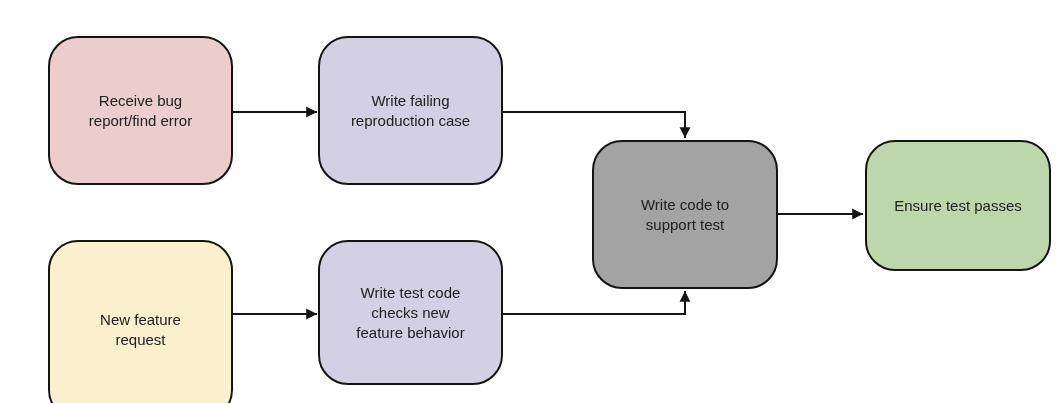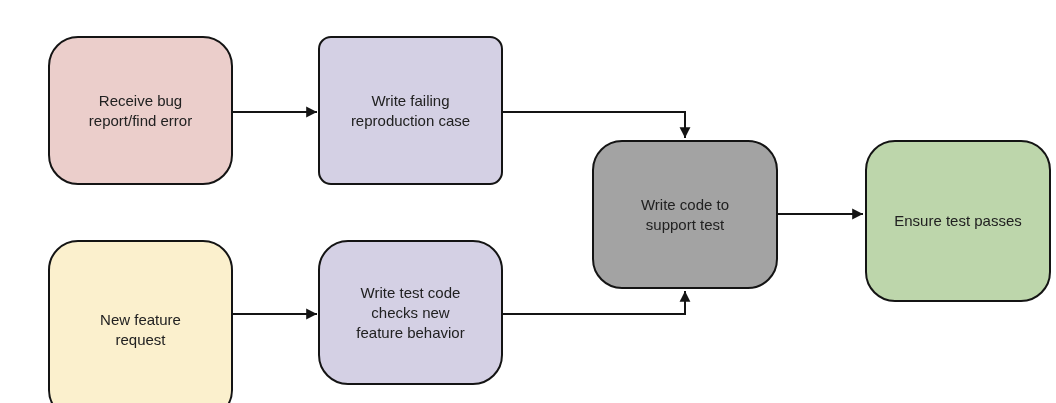--- a/index.html
+++ b/index.html
@@ -33,21 +33,21 @@
     line-height: 20px;
     color: #212121;
   }
   .node-label { display: inline-block; max-width: 126px; }
   .node-label.wide { max-width: 166px; }
   .n-bug      { left: 28px;  top: 28px;  width: 185px; height: 149px; }
   .n-repro    { left: 298px; top: 28px;  width: 185px; height: 149px; }
   .n-feature  { left: 28px;  top: 232px; width: 185px; height: 180px; }
   .n-test     { left: 298px; top: 232px; width: 185px; height: 145px; }
   .n-code     { left: 572px; top: 132px; width: 186px; height: 149px; }
-  .n-pass     { left: 845px; top: 132px; width: 186px; height: 162px; }
+  .n-pass     { left: 845px; top: 132px; width: 186px; height: 131px; }
   .scrollbar-fragment {
     position: absolute;
     left: 1037px; top: 354px;
     width: 4px; height: 36px;
     background: #f4f4f4;
     border-radius: 2px;
   }
 </style>
 </head>
 <body style="color: rgb(33, 33, 33); background: rgb(255, 255, 255);">
@@ -64,21 +64,21 @@
     <path d="M483 104 H665 V130" fill="none" stroke-width="2" marker-end="url(#ah)" stroke="#141414"></path>
     <path d="M213 306 H297" fill="none" stroke-width="2" marker-end="url(#ah)" stroke="#141414"></path>
     <path d="M483 306 H665 V283" fill="none" stroke-width="2" marker-end="url(#ah)" stroke="#141414"></path>
     <path d="M758 206 H843" fill="none" stroke-width="2" marker-end="url(#ah)" stroke="#141414"></path>
   </svg>
 
   <div class="node n-bug" style="background-color: rgb(235, 206, 203);">
     <span class="node-label">Receive bug report/find error</span>
   </div>
 
-  <div class="node n-repro" style="background-color: rgb(212, 208, 228); border-radius: 13px;">
+  <div class="node n-repro" style="background-color: rgb(212, 208, 228);">
     <span class="node-label">Write failing reproduction case</span>
   </div>
 
   <div class="node n-feature" style="background-color: rgb(251, 240, 205);">
     <span class="node-label">New feature request</span>
   </div>
 
   <div class="node n-test" style="background-color: rgb(212, 208, 228);">
     <span class="node-label">Write test code checks new feature behavior</span>
   </div>

